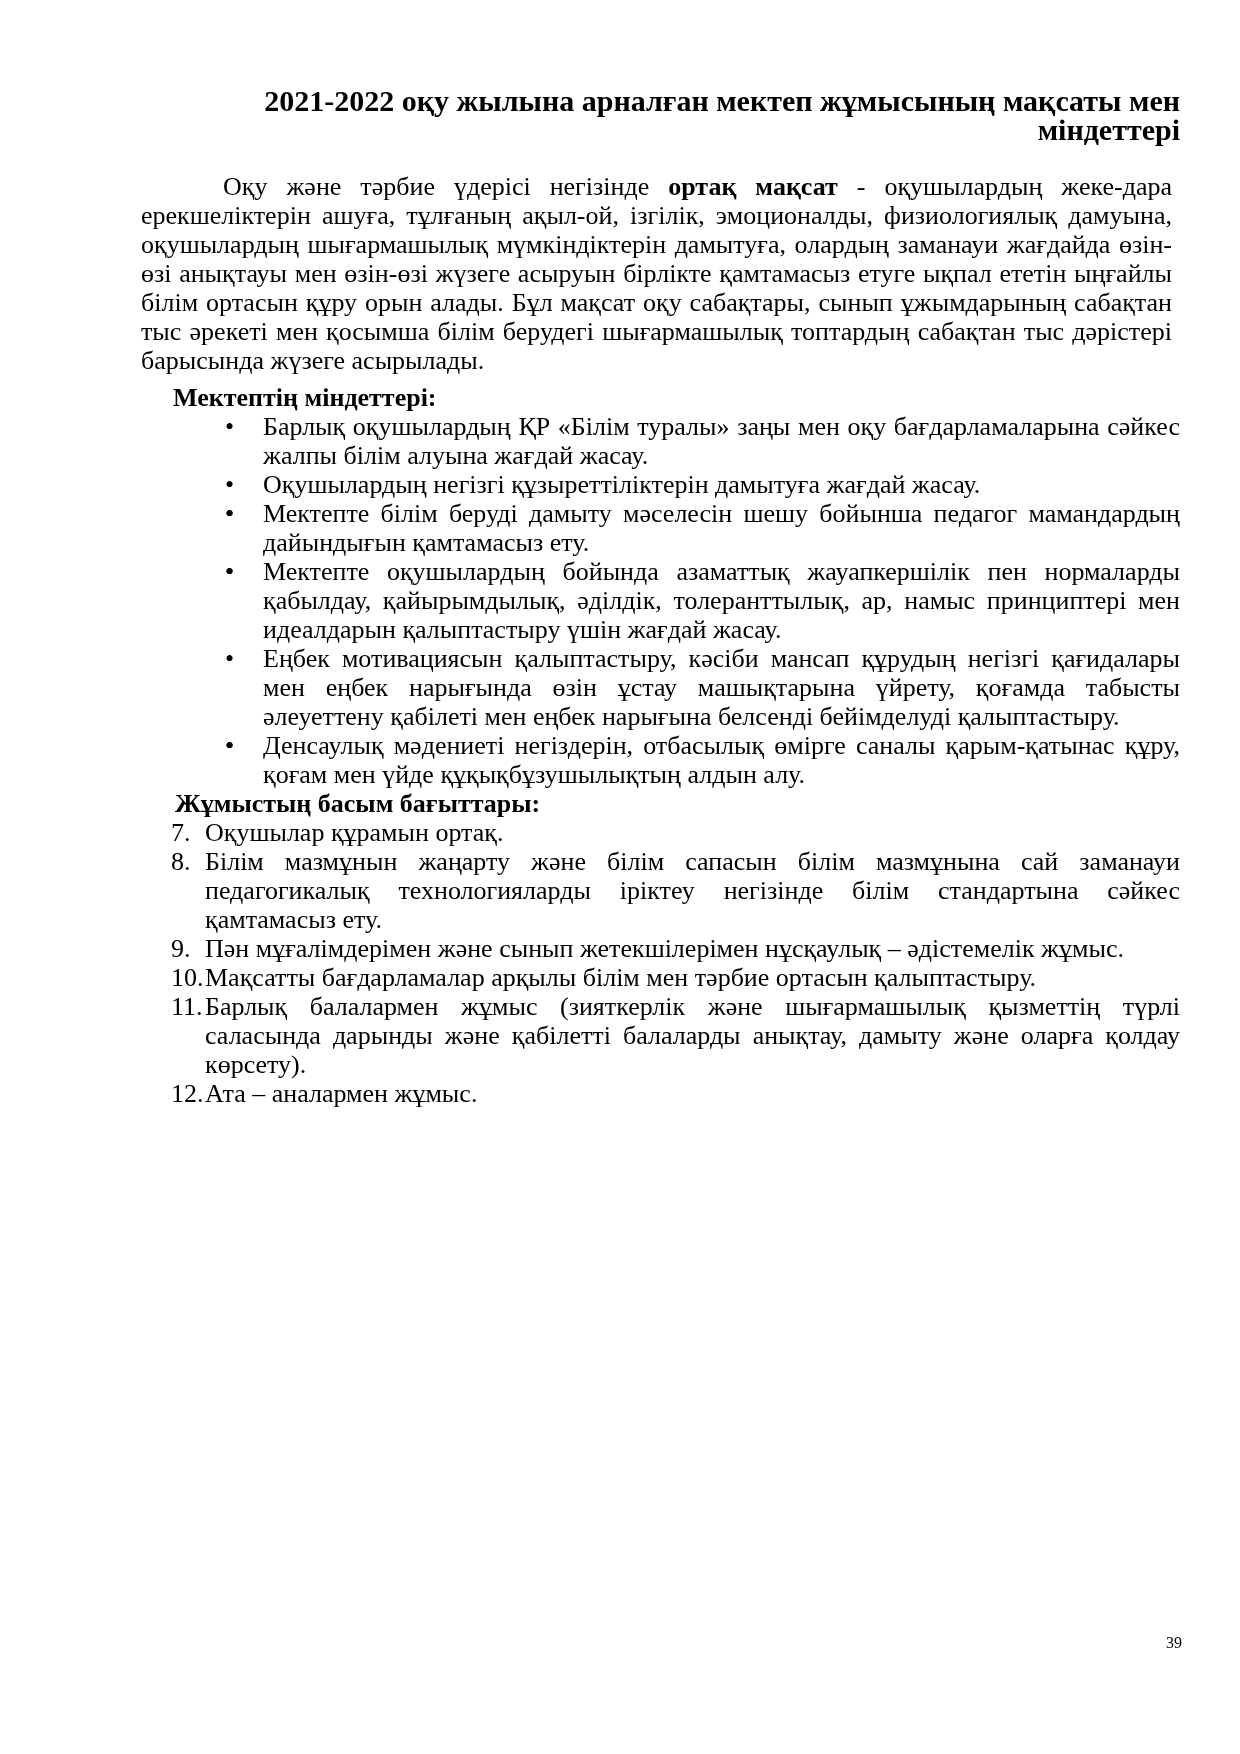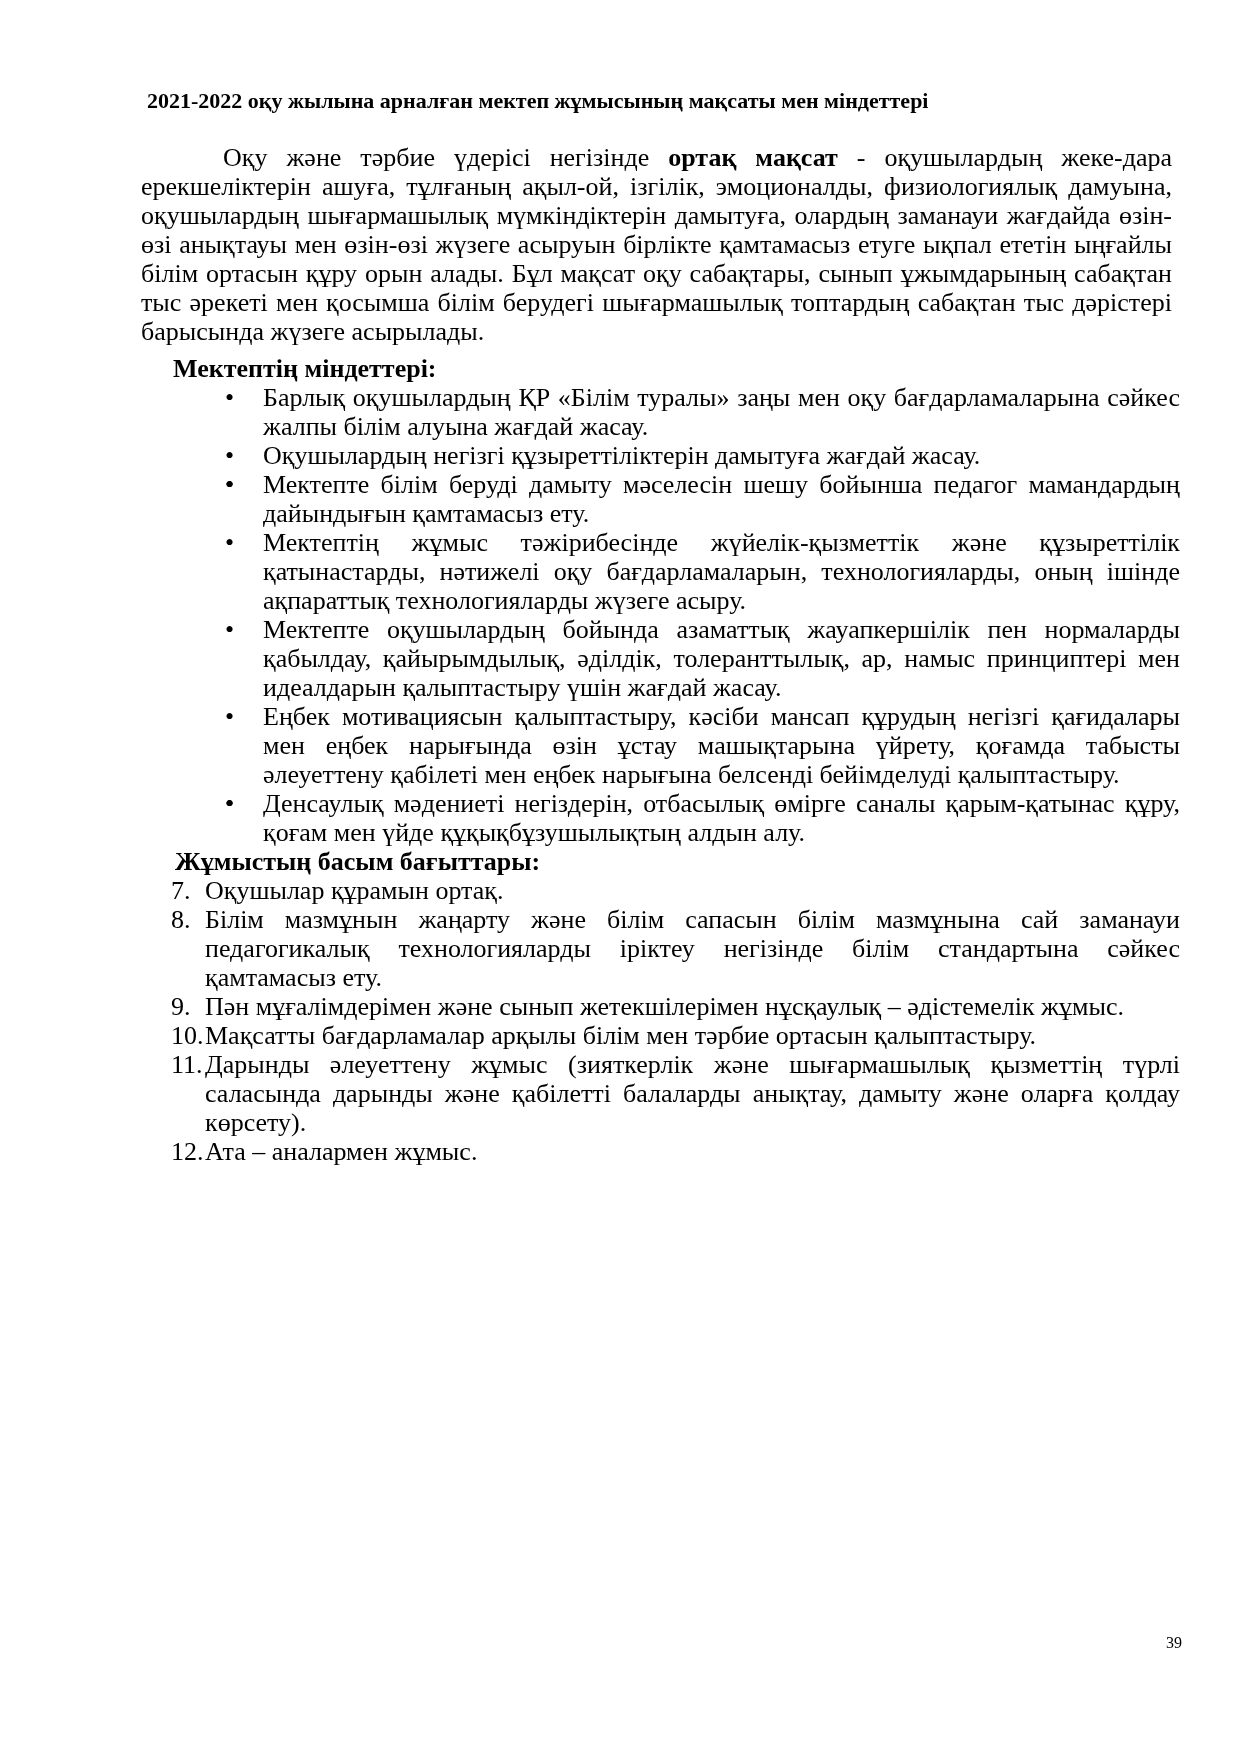--- a/index.html
+++ b/index.html
@@ -20,24 +20,25 @@
   }
   .content {
     position: absolute;
     left: 133px;
     top: 86px;
     width: 1047px;
     font-size: 26px;
     line-height: 29px;
   }
   .title {
-    font-size: 22px;
+    font-size: 30px;
     font-weight: bold;
     margin: 0 0 28px 14px;
     line-height: 29px;
+    text-align: right;
   }
   .intro {
     margin: 8px;
     text-align: justify;
     text-indent: 82px;
   }
   .subheading {
     margin: 0;
     font-weight: bold;
   }
@@ -86,34 +87,34 @@
 
     <p class="intro"><span>Оқу және тәрбие үдерісі негізінде </span><b>ортақ мақсат</b><span> - оқушылардың жеке-дара ерекшеліктерін ашуға, тұлғаның  ақыл-ой, ізгілік, эмоционалды, физиологиялық дамуына, оқушылардың шығармашылық мүмкіндіктерін дамытуға, олардың заманауи жағдайда өзін-өзі анықтауы мен өзін-өзі жүзеге асыруын бірлікте қамтамасыз етуге  ықпал ететін ыңғайлы білім ортасын құру орын алады. Бұл мақсат оқу сабақтары, сынып ұжымдарының сабақтан тыс әрекеті мен қосымша білім берудегі шығармашылық топтардың сабақтан тыс дәрістері барысында жүзеге асырылады.</span></p>
 
     <p class="subheading tasks">Мектептің міндеттері:</p>
 
     <ul class="bullets">
       <li class="bullet-item"><span class="bullet-marker">•</span><span>Барлық оқушылардың ҚР «Білім туралы» заңы мен оқу бағдарламаларына сәйкес жалпы білім алуына жағдай жасау.</span></li>
       <li class="bullet-item"><span class="bullet-marker">•</span><span>Оқушылардың негізгі құзыреттіліктерін дамытуға жағдай жасау.</span></li>
       <li class="bullet-item"><span class="bullet-marker">•</span></li>
       <li class="bullet-item"><span class="bullet-marker">•</span><span>Мектепте білім беруді дамыту мәселесін шешу бойынша педагог мамандардың дайындығын қамтамасыз ету.</span></li>
-      <li class="bullet-item"><span class="bullet-marker">•</span><span>Мектептің жұмыс тәжірибесінде жүйелік-қызметтік және құзыреттілік қатынастарды, нәтижелі оқу бағдарламаларын, технологияларды, оның ішінде ақпараттық технологияларды жүзеге асыру.</span></li>
+      <li class="bullet-item"><span class="bullet-marker">•</span></li>
       <li class="bullet-item"><span class="bullet-marker">•</span><span>Мектепте оқушылардың бойында азаматтық жауапкершілік пен нормаларды қабылдау, қайырымдылық, әділдік, толеранттылық, ар, намыс принциптері мен идеалдарын қалыптастыру үшін жағдай жасау.</span></li>
       <li class="bullet-item"><span class="bullet-marker">•</span><span>Еңбек мотивациясын қалыптастыру, кәсіби мансап құрудың негізгі қағидалары мен еңбек нарығында өзін ұстау машықтарына үйрету,  қоғамда табысты әлеуеттену қабілеті мен еңбек нарығына белсенді бейімделуді қалыптастыру.</span></li>
       <li class="bullet-item"><span class="bullet-marker">•</span></li>
       <li class="bullet-item"><span class="bullet-marker">•</span><span>Денсаулық мәдениеті негіздерін, отбасылық өмірге саналы қарым-қатынас  құру, қоғам мен үйде құқықбұзушылықтың алдын алу.</span></li>
     </ul>
 
     <p class="subheading priorities">Жұмыстың басым бағыттары:</p>
 
     <ol class="numlist">
       <li class="num-item"><span class="num-label">7.</span><span>Оқушылар құрамын ортақ.</span></li>
       <li class="num-item"><span class="num-label">8.</span><span>Білім мазмұнын жаңарту және білім сапасын білім мазмұнына сай заманауи педагогикалық технологияларды іріктеу негізінде  білім стандартына сәйкес қамтамасыз ету.</span></li>
       <li class="num-item"><span class="num-label">9.</span><span>Пән мұғалімдерімен және сынып жетекшілерімен нұсқаулық – әдістемелік жұмыс.</span></li>
       <li class="num-item"><span class="num-label">10.</span><span>Мақсатты бағдарламалар арқылы білім мен тәрбие ортасын қалыптастыру.</span></li>
-      <li class="num-item"><span class="num-label">11.</span><span>Дарынды әлеуеттену жұмыс (зияткерлік және шығармашылық қызметтің түрлі саласында дарынды және қабілетті балаларды анықтау, дамыту және оларға қолдау көрсету).</span></li>
+      <li class="num-item"><span class="num-label">11.</span><span>Барлық балалармен жұмыс (зияткерлік және шығармашылық қызметтің түрлі саласында дарынды және қабілетті балаларды анықтау, дамыту және оларға қолдау көрсету).</span></li>
       <li class="num-item"><span class="num-label">12.</span><span>Ата – аналармен жұмыс.</span></li>
     </ol>
 
   </div>
 
   <div class="page-number">39</div>
 </div>
 
 </body></html>

